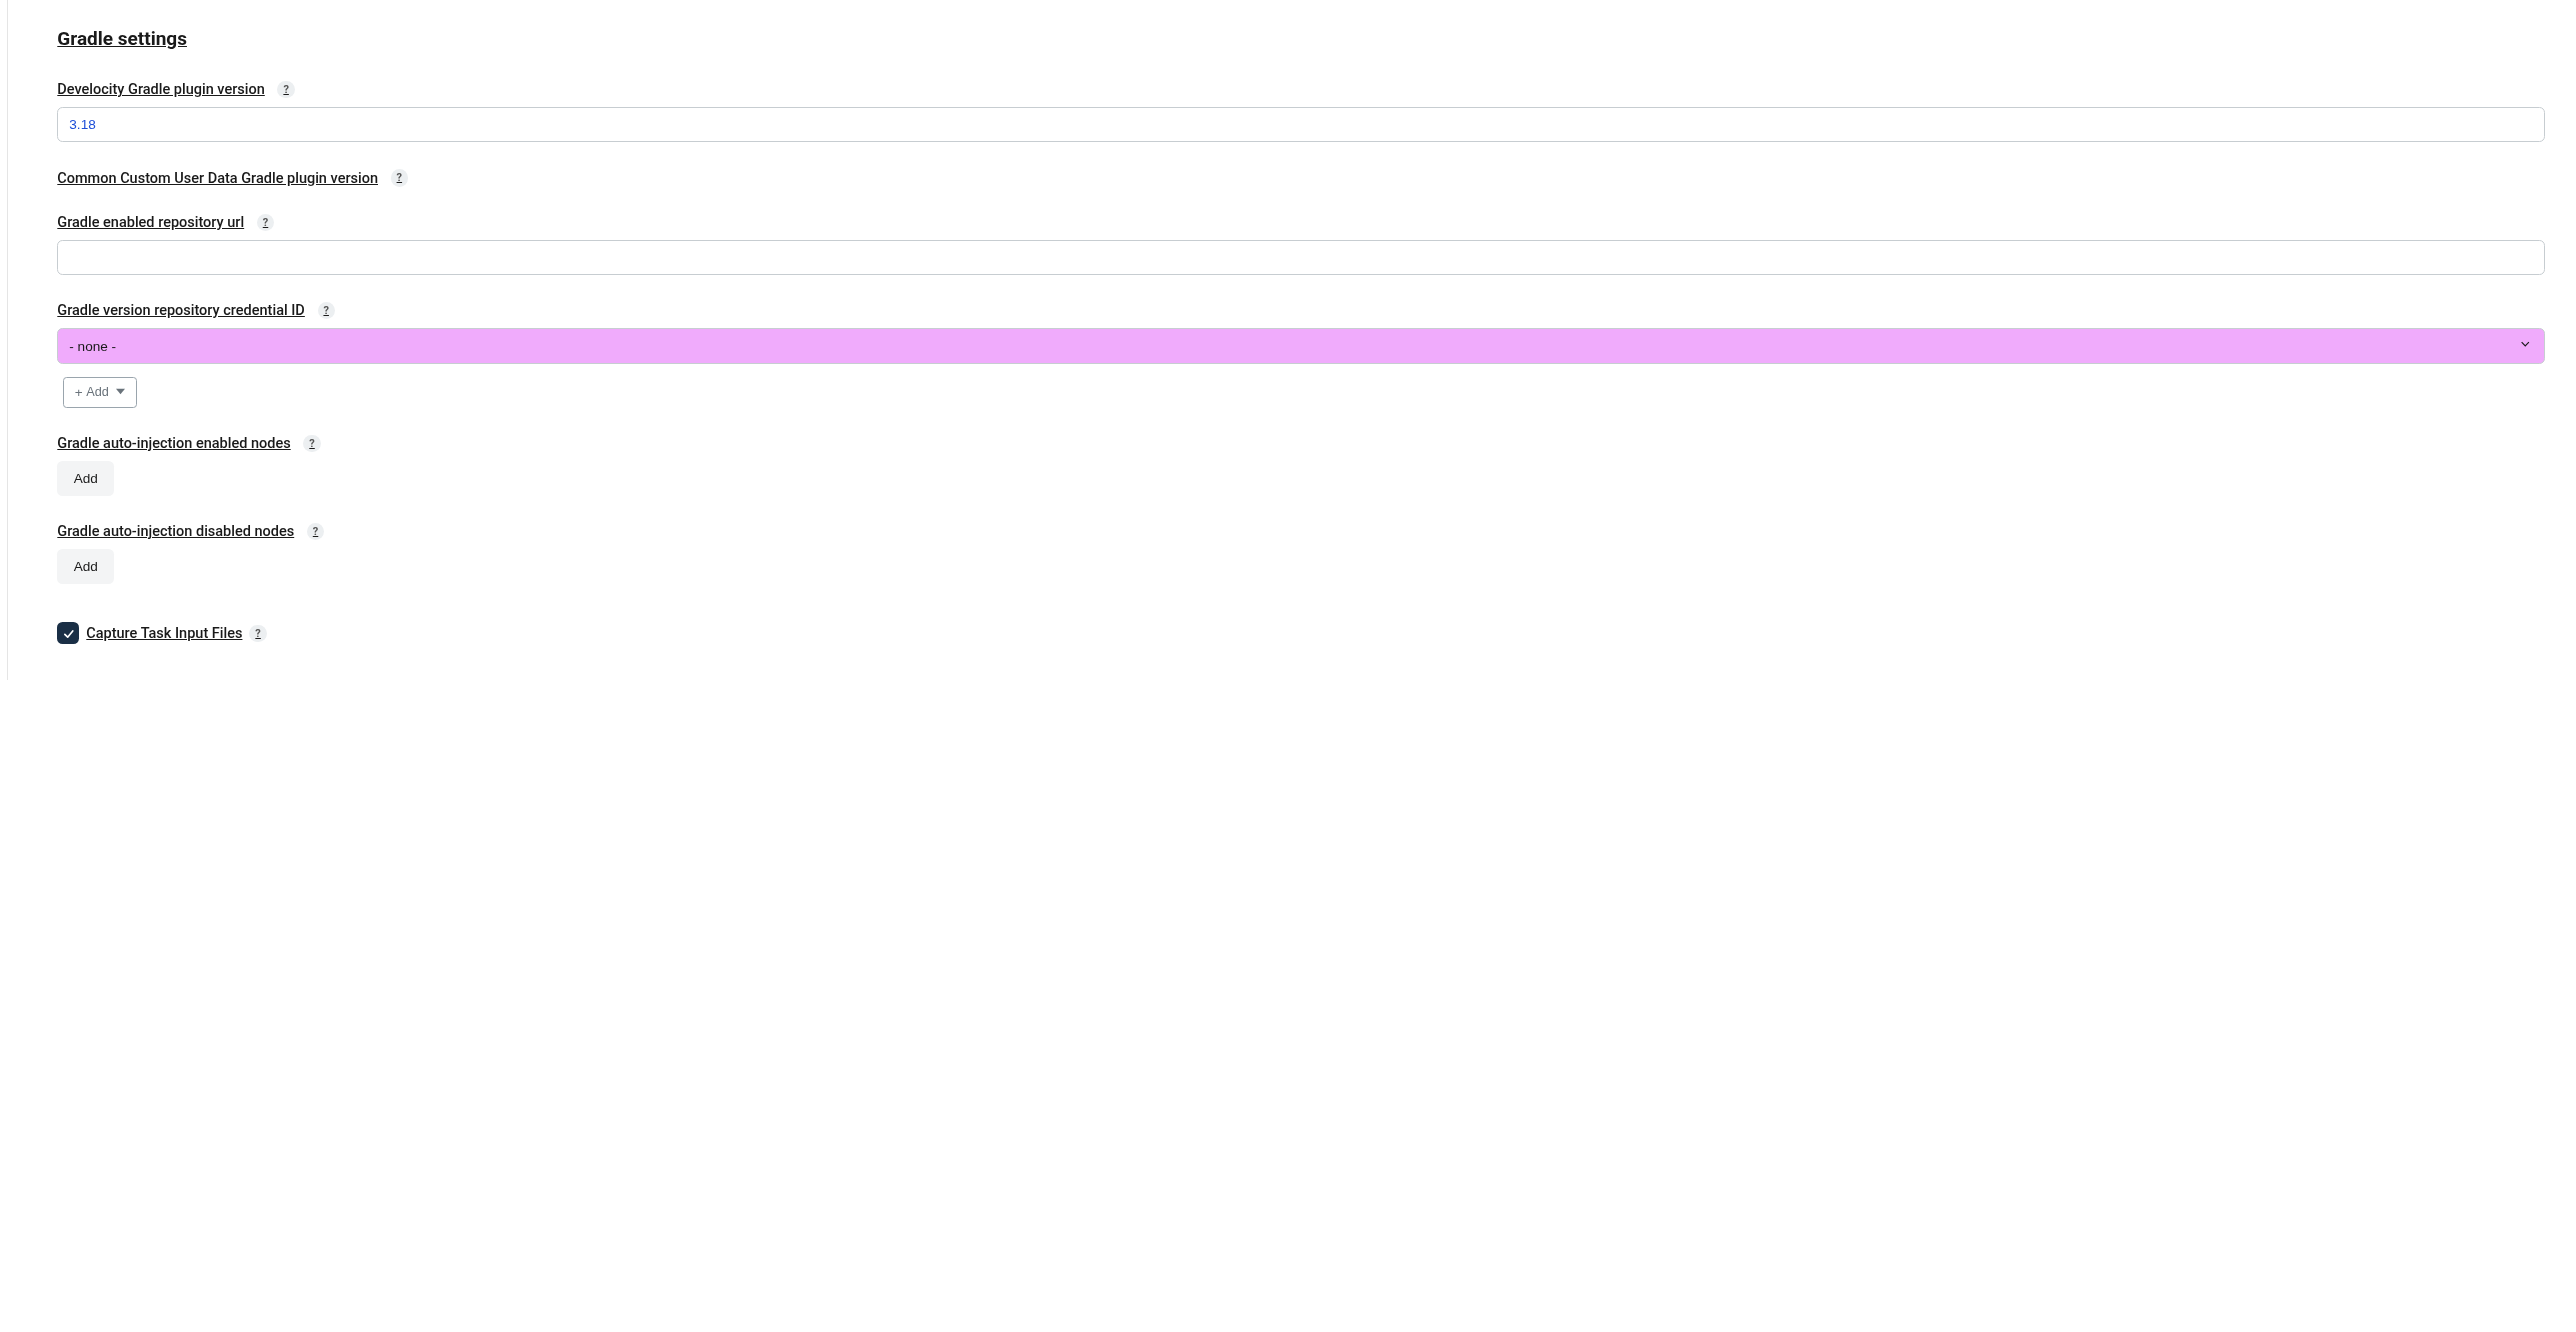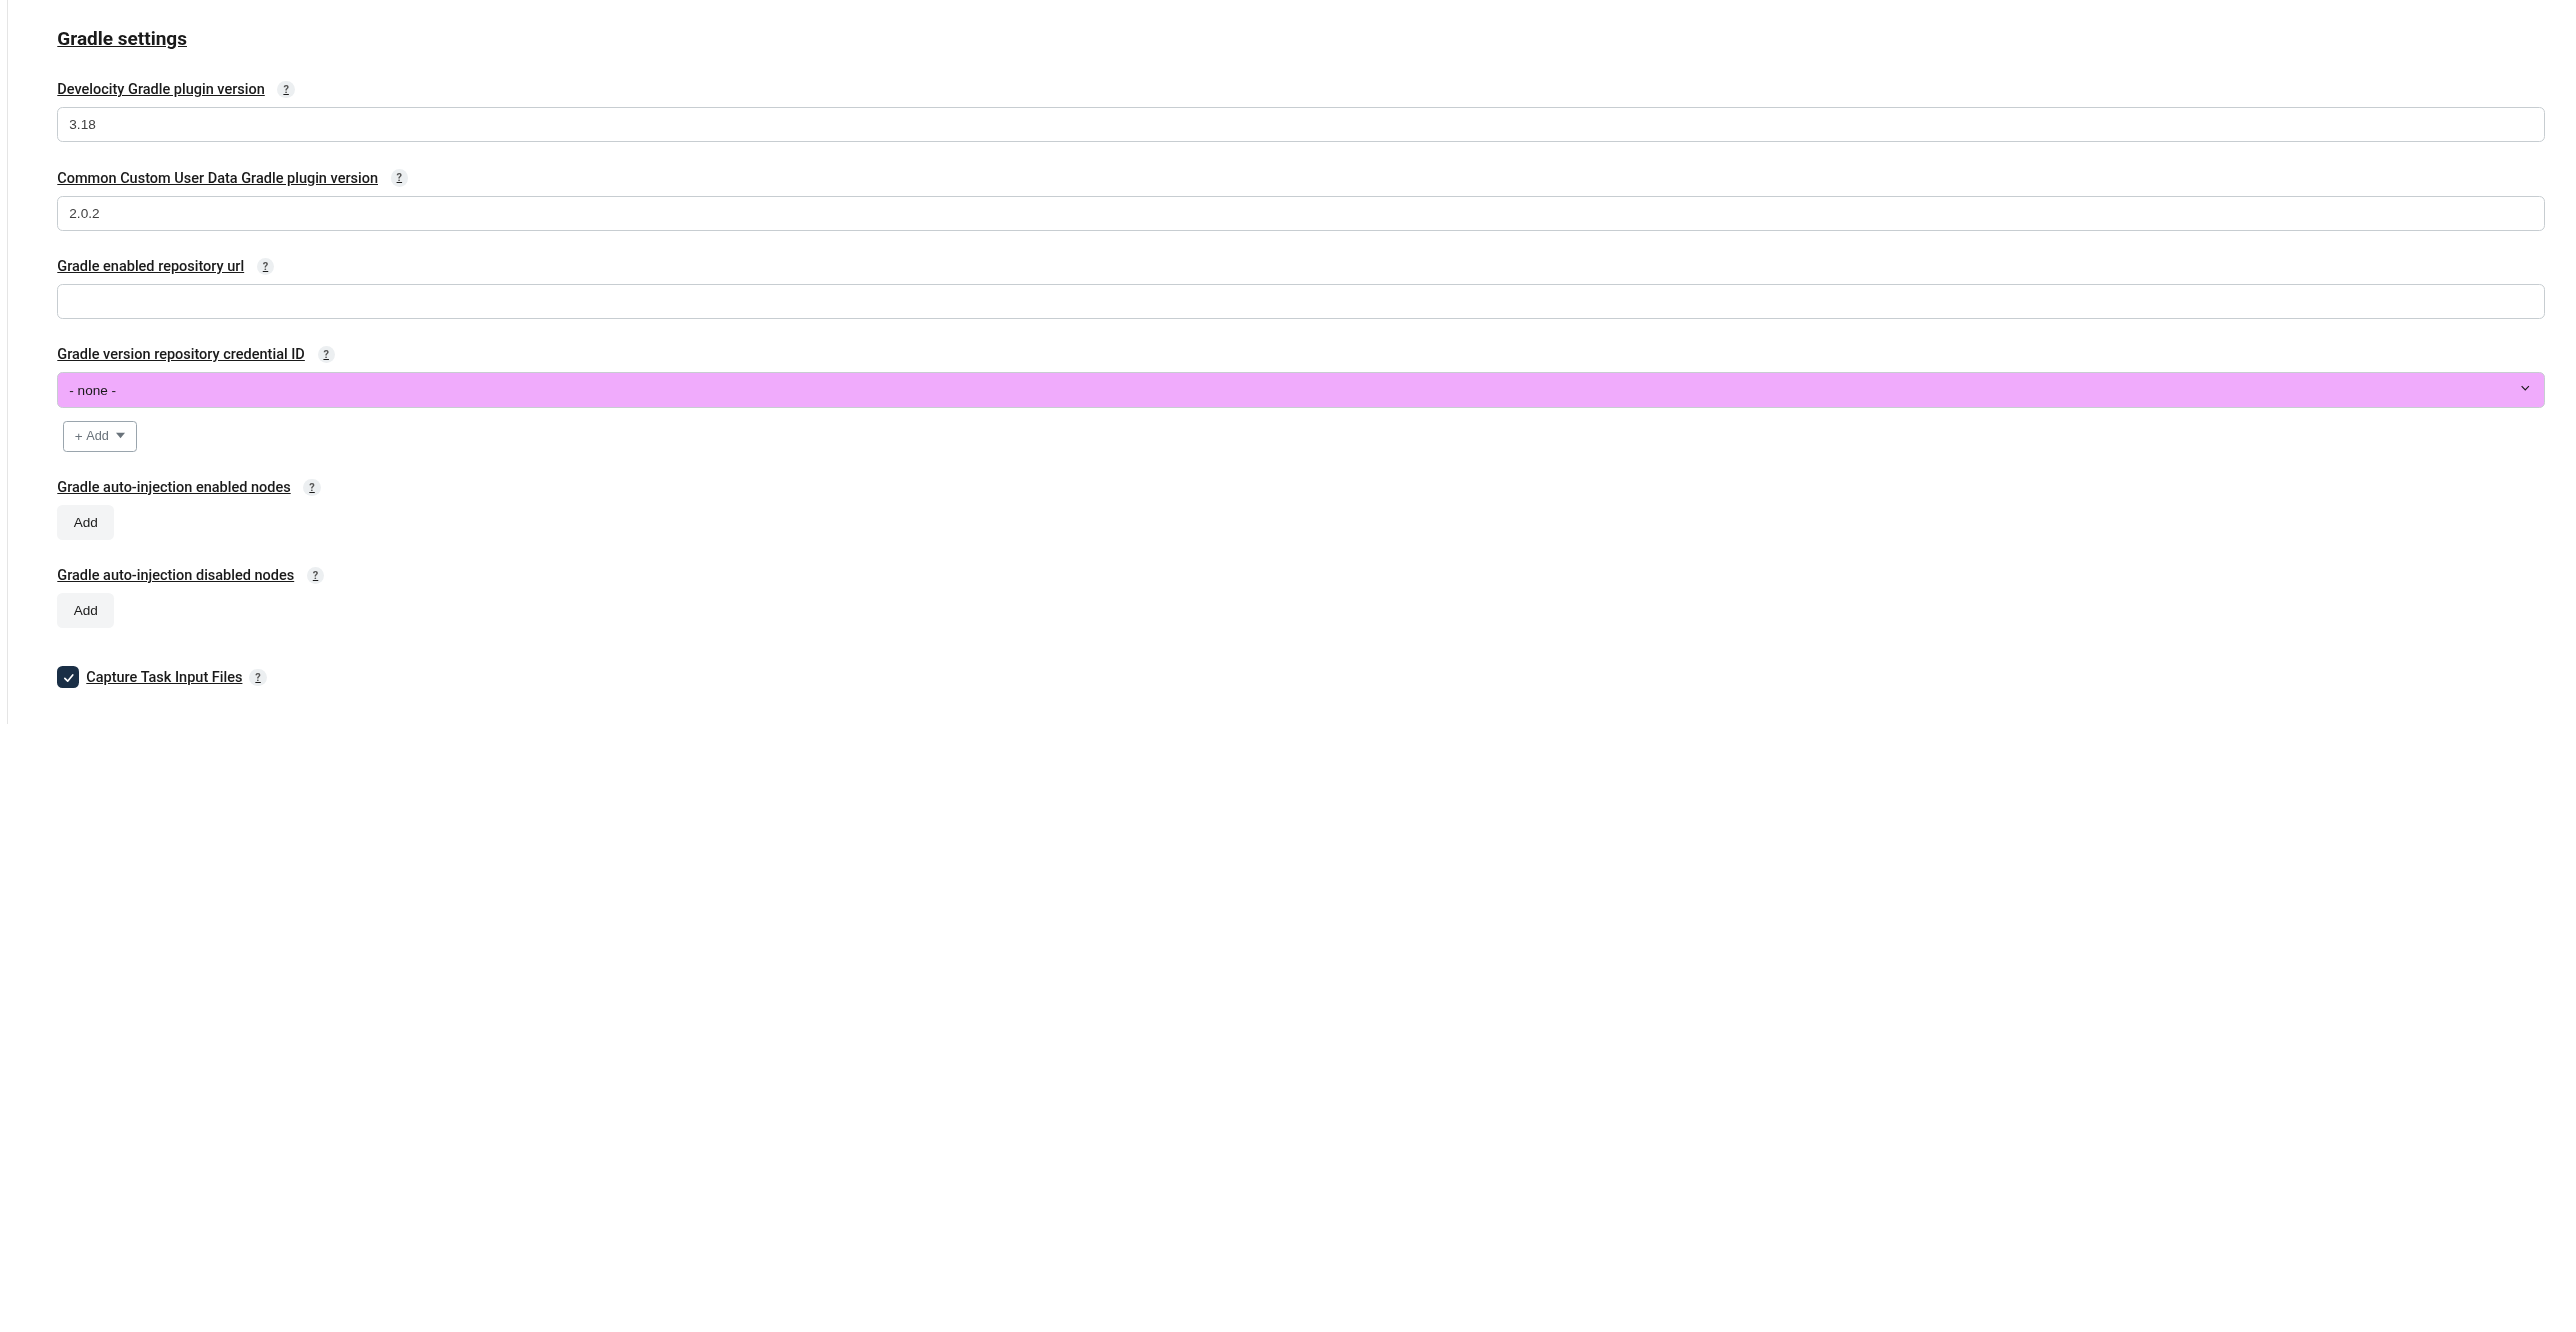--- a/index.html
+++ b/index.html
@@ -52,21 +52,21 @@
     cursor: pointer;
     user-select: none;
   }
   .text-input {
     width: 100%;
     height: 35px;
     border: 0.9px solid #c7cdd1;
     border-radius: 5.5px;
     padding: 0 11px;
     font-size: 13.6px;
-    color: #404040;
+    color: #1d4ed8;
     background: #ffffff;
     outline: none;
   }
   .select-wrap {
     position: relative;
     width: 100%;
   }
   .select-input {
     width: 100%;
     height: 36px;
@@ -182,21 +182,20 @@
       <span class="help-icon">?</span>
     </div>
     <input type="text" class="text-input" value="3.18" style="">
   </div>
 
   <div class="form-group">
     <div class="label-row">
       <label class="field-label">Common Custom User Data Gradle plugin version</label>
       <span class="help-icon">?</span>
     </div>
-    <input type="text" class="text-input" value="2.0.2" style="">
   </div>
 
   <div class="form-group">
     <div class="label-row">
       <label class="field-label">Gradle enabled repository url</label>
       <span class="help-icon">?</span>
     </div>
     <input type="text" class="text-input" value="" style="">
   </div>
 

